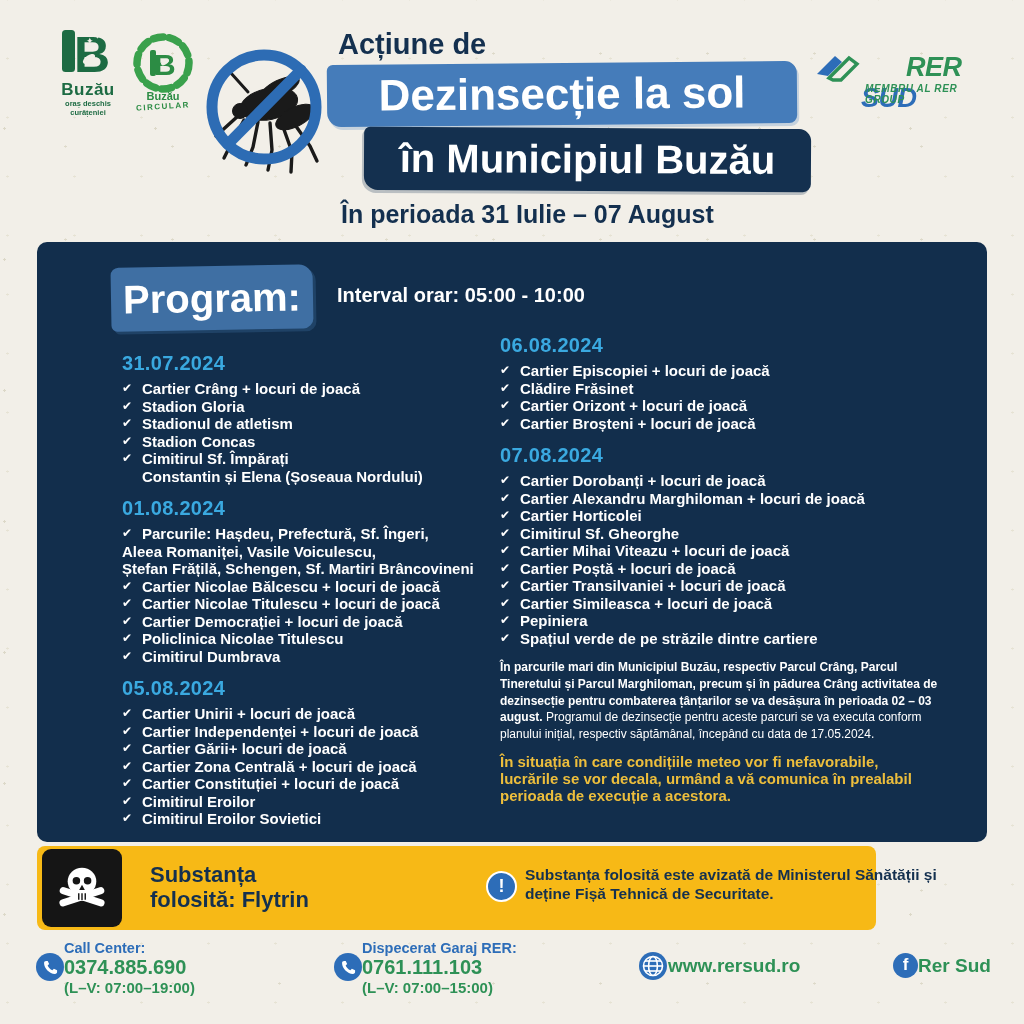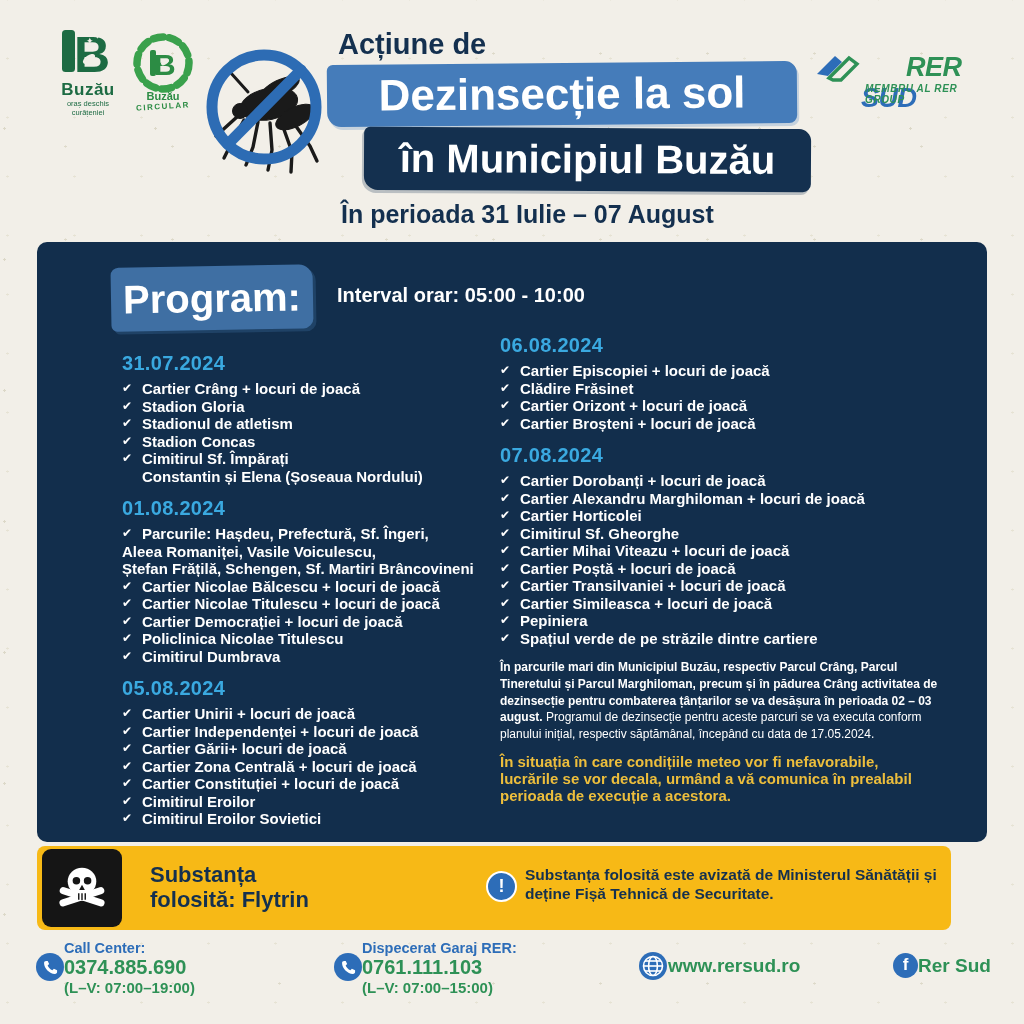--- a/index.html
+++ b/index.html
@@ -13,21 +13,21 @@
       radial-gradient(#dcd8c8 1.2px, transparent 1.5px);
     background-size:107px 93px, 67px 59px, 151px 131px;
     background-position:12px 7px, 41px 29px, 80px 63px;
   }
   .poster{position:relative;width:1024px;height:1024px;}
   .abs{position:absolute;}
 
   
   .logo-buzau{left:38px;top:28px;width:100px;text-align:center;color:#1d6b43;}
   .logo-buzau .lb-title{font-size:17px;font-weight:800;letter-spacing:.5px;margin-top:-2px;}
-  .logo-buzau .lb-sub{font-size:7.5px;font-weight:400;line-height:8.5px;}
+  .logo-buzau .lb-sub{font-size:7.5px;font-weight:700;line-height:8.5px;}
   .logo-circ{left:122px;top:30px;width:82px;text-align:center;color:#2c8c44;}
   .logo-circ .lc-title{font-size:11px;font-weight:800;margin-top:-16px;}
   .logo-circ .lc-sub{font-size:8px;font-weight:800;letter-spacing:1.5px;transform:rotate(-4deg);}
 
   .action-label{left:338px;top:28px;font-size:29px;font-weight:800;color:#14304f;}
   .band{border-radius:6px 12px 8px 14px;color:#fff;text-align:center;font-weight:800;}
   .band-blue{left:327px;top:63px;width:470px;height:62px;line-height:62px;font-size:44px;background:#457cba;transform:rotate(-.5deg);box-shadow:2px 3px 0 rgba(69,124,186,.25);}
   .band-navy{left:364px;top:128px;width:447px;height:63px;line-height:63px;font-size:40px;background:#14304f;transform:rotate(.3deg);box-shadow:-2px 3px 0 rgba(20,48,79,.25);}
   .period{left:341px;top:200px;font-size:25px;font-weight:800;color:#14304f;}
 
@@ -49,21 +49,21 @@
   .item{display:flex;gap:7px;font-size:15px;line-height:17.5px;font-weight:700;}
   .check{flex:0 0 13px;font-size:12px;line-height:17.5px;font-family:"DejaVu Sans",sans-serif;}
   .cont{font-size:15px;line-height:17.5px;font-weight:700;}
   .cont.ind{padding-left:20px;}
   .note{margin:9px 0 0 0;font-size:12px;line-height:16.8px;color:#fff;width:442px;}
   .note .nb{font-weight:800;}
   .note .nr{font-weight:400;}
   .weather{margin:10px 0 0 0;font-size:15px;line-height:17.2px;font-weight:800;color:#edbe3c;width:432px;}
 
   
-  .sband{left:37px;top:846px;width:914px;height:84px;background:#f7b916;border-radius:8px;}
+  .sband{left:37px;top:846px;width:839px;height:84px;background:#f7b916;border-radius:8px;}
   .skullbox{position:absolute;left:5px;top:3px;width:80px;height:78px;background:#151515;border-radius:9px;display:flex;align-items:center;justify-content:center;}
   .slabel{position:absolute;left:113px;top:16px;font-size:22px;line-height:25px;font-weight:800;color:#14304f;}
   .info-ic{position:absolute;left:449px;top:25px;width:27px;height:27px;border-radius:50%;background:#2d6db8;border:2px solid #fff;color:#fff;font-size:18px;font-weight:800;text-align:center;line-height:26px;}
   .stext{position:absolute;left:488px;top:19px;width:450px;font-size:15.5px;line-height:19px;font-weight:800;color:#14304f;}
 
   
   .contact{display:flex;}
   .c1{left:36px;top:940px;} .c2{left:334px;top:940px;}
   .cicon{width:28px;height:28px;border-radius:50%;background:#2d6db8;margin-top:13px;display:flex;align-items:center;justify-content:center;}
   .clabel{font-size:14.5px;line-height:17px;font-weight:800;color:#2d6db8;}

